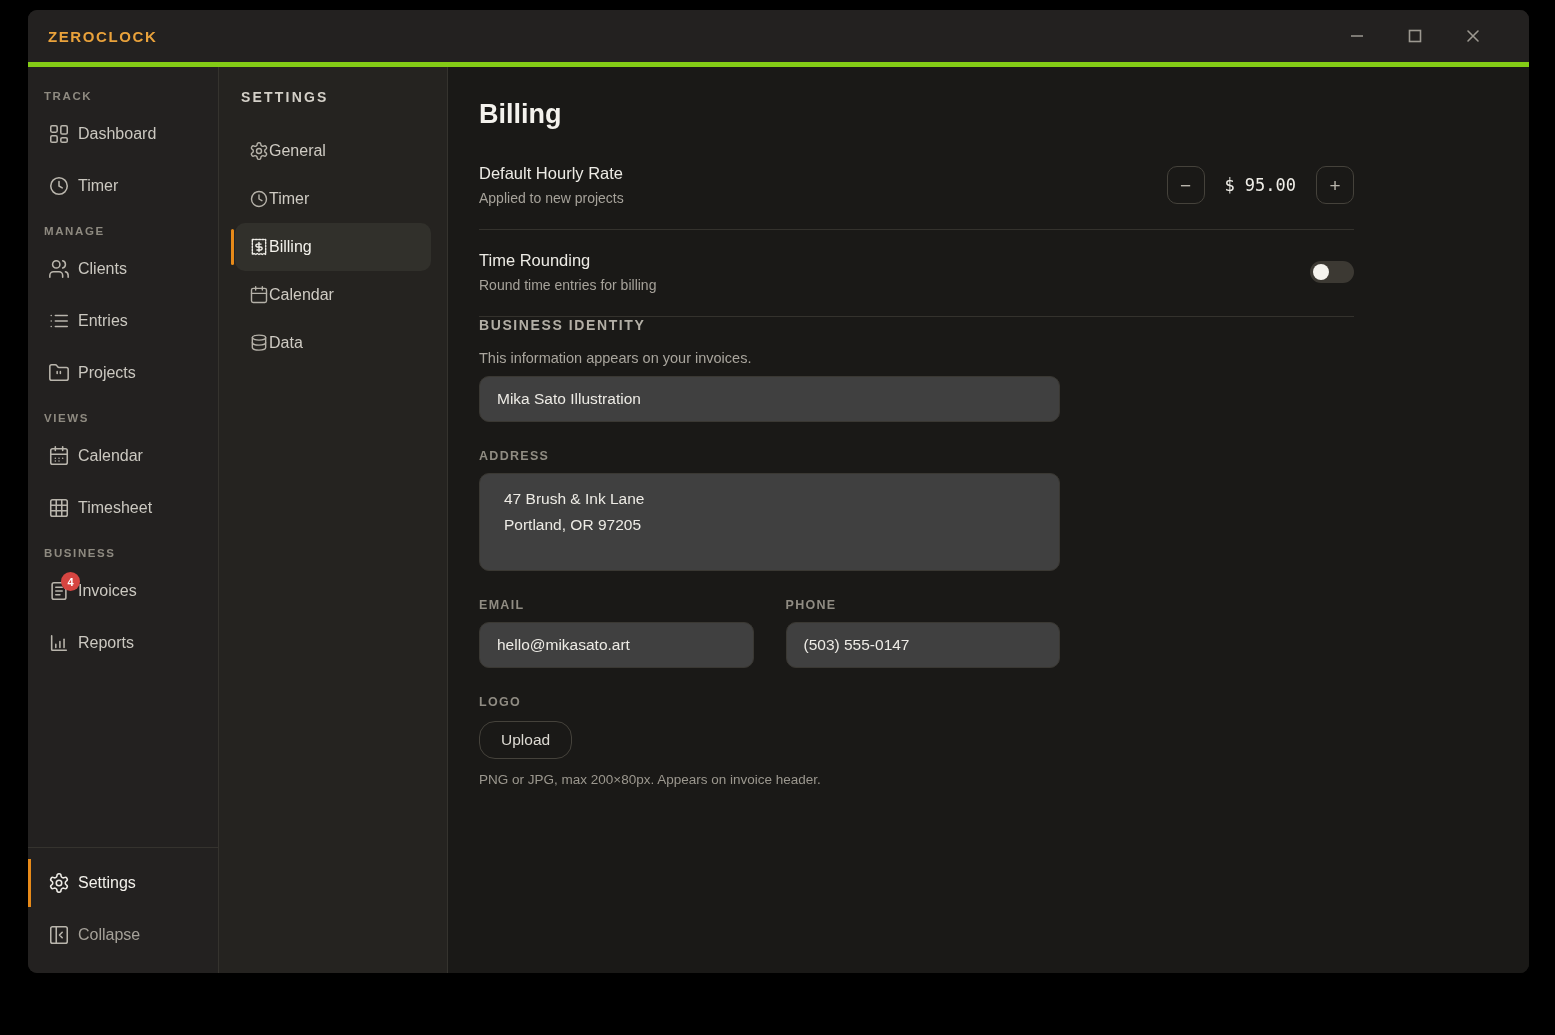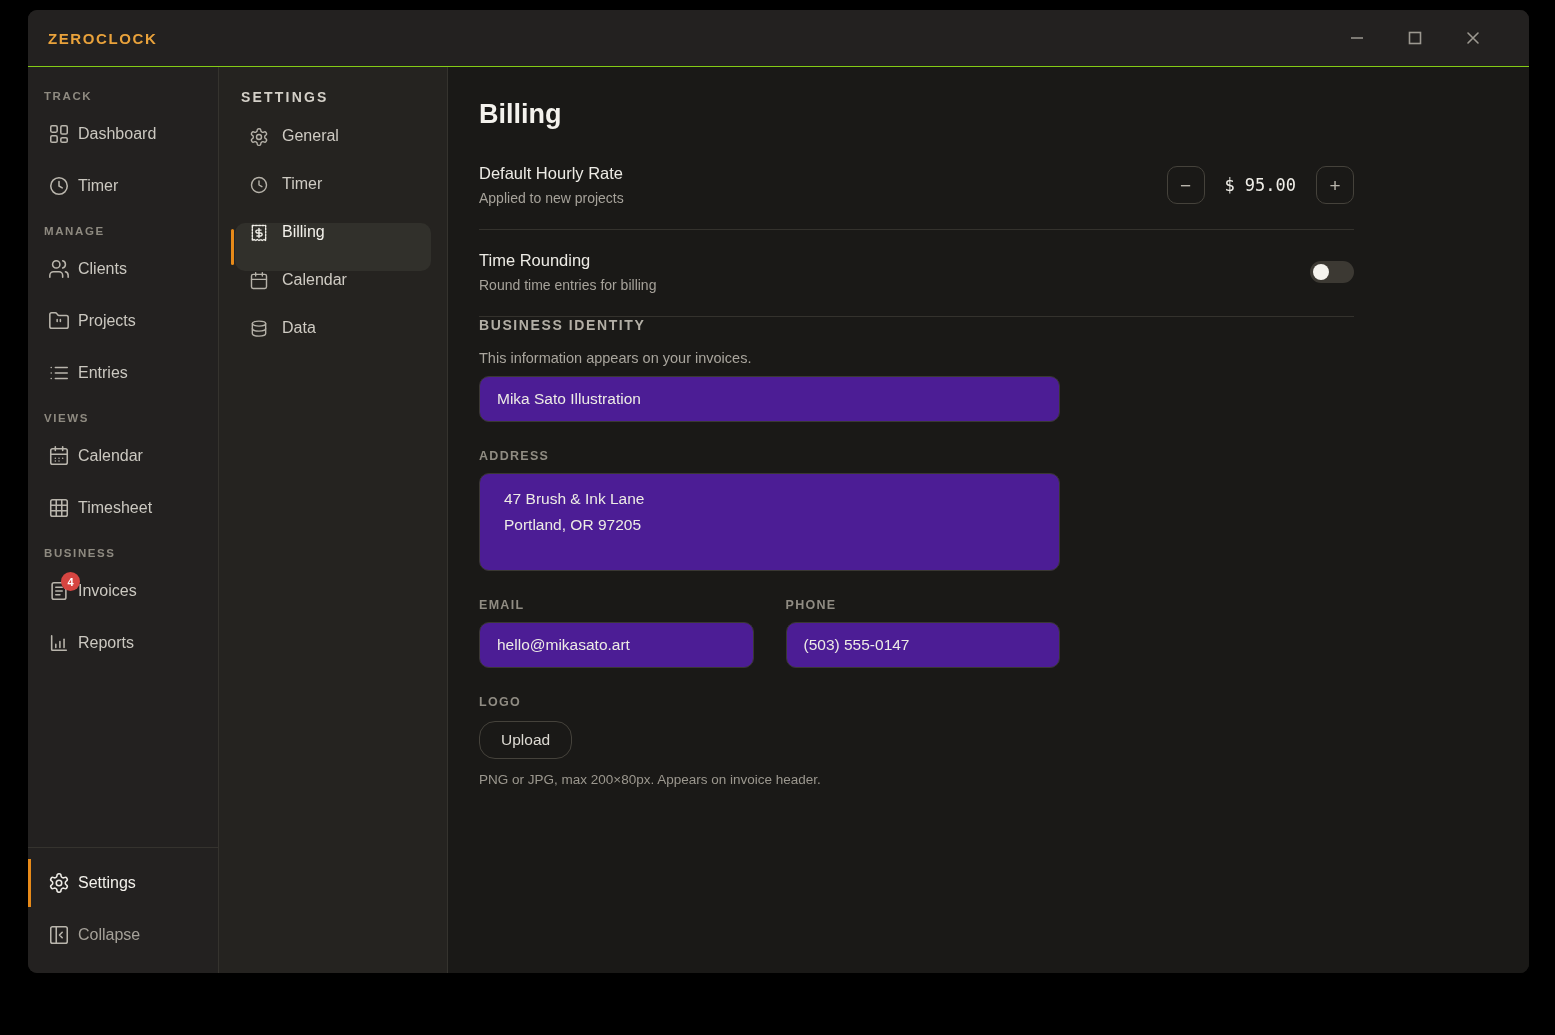--- a/index.html
+++ b/index.html
@@ -2,21 +2,21 @@
 <html><head>
 <meta charset="utf-8">
 <style>
   * { margin:0; padding:0; box-sizing:border-box; }
   html,body { width:1555px; height:1035px; background:#000; font-family:"Liberation Sans", sans-serif; overflow:hidden; }
 
   .window { position:absolute; left:28px; top:10px; width:1501px; height:963px;
     background:#1A1917; border-radius:9px; overflow:hidden; display:flex; flex-direction:column; }
 
   
-  .titlebar { height:57px; background:#232120; border-bottom:1px solid #84cc16;
+  .titlebar { height:57px; background:#232120; border-bottom:5px solid #84cc16;
     display:flex; align-items:center; padding:0 0 0 20px; flex:0 0 auto; }
   .app-name { color:#E9A23B; font-weight:700; font-size:15px; letter-spacing:1.6px; }
   .win-controls { margin-left:auto; display:flex; align-items:center; gap:26px; padding-right:40px; }
   .win-btn { width:32px; height:32px; display:flex; align-items:center; justify-content:center;
     color:#9C9890; cursor:default; }
   .win-btn svg { display:block; }
 
   .body-row { flex:1; display:flex; min-height:0; }
 
   
@@ -34,21 +34,21 @@
   .side-footer { margin-top:auto; border-top:1px solid #35332E; padding:9px 0 12px; }
   .side-item.active { color:#F2F0EA; font-weight:500; }
   .side-item.active .icn { color:#EDEBE5; }
   .side-item.active::before { content:""; position:absolute; left:0; top:2px; bottom:2px; width:3px;
     background:#E78A19; }
   .side-item.dim { color:#A5A199; }
 
   
   .subsidebar { width:229px; background:#252320; border-right:1px solid #35332E; padding:20px 16px; }
   .sub-header { font-size:14px; font-weight:700; letter-spacing:2.2px; color:#D4D0C8; margin:2px 0 22px 6px; }
-  .sub-item { height:48px; display:flex; gap:13px; padding:0 14px;
+  .sub-item { height:48px; display:flex; align-items:center; padding:0 14px;
     border-radius:10px; color:#CFCBC3; font-size:16px; cursor:pointer; position:relative; }
   .sub-item .icn { width:20px; height:20px; display:flex; color:#B5B1A8; }
   .sub-item .icn svg { width:20px; height:20px; }
   .sub-item.active { background:#31302B; color:#F3F1EB; font-weight:500; }
   .sub-item.active .icn { color:#EFEDE7; }
   .sub-item.active::before { content:""; position:absolute; left:-4px; top:6px; bottom:6px; width:3px;
     border-radius:2px; background:#E78A19; }
 
   
   .main { flex:1; background:#1A1917; padding:32px 0 0 31px; overflow:hidden; }
@@ -69,21 +69,21 @@
     display:flex; gap:10px; padding:0 6px; }
 
   .toggle { width:44px; height:22px; border-radius:11px; background:#3C3933; position:relative; cursor:pointer; }
   .toggle .knob { position:absolute; left:3px; top:3px; width:16px; height:16px; border-radius:50%;
     background:#F5F3EE; }
 
   .section-heading { font-size:14px; font-weight:700; letter-spacing:1.6px; color:#B3AFA6; }
   .section-desc { margin-top:17px; font-size:14.5px; color:#A9A59D; }
 
   .field-label { margin-top:27px; font-size:12.5px; font-weight:600; letter-spacing:1.3px; color:#908C83; }
-  .text-input { margin-top:10px; width:581px; height:46px; background:#4c1d95; border:1px solid #3A3833;
+  .text-input { margin-top:10px; width:581px; height:46px; background:#404040; border:1px solid #3A3833;
     border-radius:10px; color:#EDEBE5; font-size:15.5px; padding:0 17px;
     font-family:"Liberation Sans", sans-serif; outline:none; display:block; }
   textarea.text-input { height:98px; padding:12px 24px; resize:none; line-height:1.65; }
   .two-col { display:flex; gap:32px; width:581px; }
   .two-col .col { flex:1; }
   .two-col .text-input { width:100%; }
 
   .upload-btn { margin-top:12px; height:38px; padding:0 21px; border-radius:16px; border:1px solid #45423B;
     background:transparent; color:#DDDAD3; font-size:15.5px; cursor:pointer;
     font-family:"Liberation Sans", sans-serif; }
@@ -148,39 +148,39 @@
               <circle cx="9" cy="7" r="4"></circle>
               <path d="M22 21v-2a4 4 0 0 0-3-3.87"></path>
               <path d="M16 3.13a4 4 0 0 1 0 7.75"></path>
             </svg>
         </span>
         <span>Clients</span>
       </div>
       <div class="side-item">
         <span class="icn">
           <svg viewBox="0 0 24 24" fill="none" stroke="currentColor" stroke-width="1.7" stroke-linecap="round" stroke-linejoin="round">
-              <path d="M20 20a2 2 0 0 0 2-2V8a2 2 0 0 0-2-2h-7.9a2 2 0 0 1-1.69-.9L9.6 3.9A2 2 0 0 0 7.93 3H4a2 2 0 0 0-2 2v13a2 2 0 0 0 2 2Z"></path>
-              <path d="M10 10.5v2"></path>
-              <path d="M13.5 10.5v2"></path>
-            </svg>
-        </span>
-        <span>Projects</span>
-      </div>
-      <div class="side-item">
-        <span class="icn">
-          <svg viewBox="0 0 24 24" fill="none" stroke="currentColor" stroke-width="1.7" stroke-linecap="round" stroke-linejoin="round">
               <path d="M3.5 6h.01"></path>
               <path d="M8 6h13"></path>
               <path d="M3.5 12h.01"></path>
               <path d="M8 12h13"></path>
               <path d="M3.5 18h.01"></path>
               <path d="M8 18h13"></path>
             </svg>
         </span>
         <span>Entries</span>
+      </div>
+      <div class="side-item">
+        <span class="icn">
+          <svg viewBox="0 0 24 24" fill="none" stroke="currentColor" stroke-width="1.7" stroke-linecap="round" stroke-linejoin="round">
+              <path d="M20 20a2 2 0 0 0 2-2V8a2 2 0 0 0-2-2h-7.9a2 2 0 0 1-1.69-.9L9.6 3.9A2 2 0 0 0 7.93 3H4a2 2 0 0 0-2 2v13a2 2 0 0 0 2 2Z"></path>
+              <path d="M10 10.5v2"></path>
+              <path d="M13.5 10.5v2"></path>
+            </svg>
+        </span>
+        <span>Projects</span>
       </div>
 
       <div class="side-section-label">VIEWS</div>
       <div class="side-item">
         <span class="icn">
           <svg viewBox="0 0 24 24" fill="none" stroke="currentColor" stroke-width="1.7" stroke-linecap="round" stroke-linejoin="round">
               <path d="M8 2v4"></path>
               <path d="M16 2v4"></path>
               <rect x="3" y="4" width="18" height="17" rx="2"></rect>
               <path d="M3 10h18"></path>

